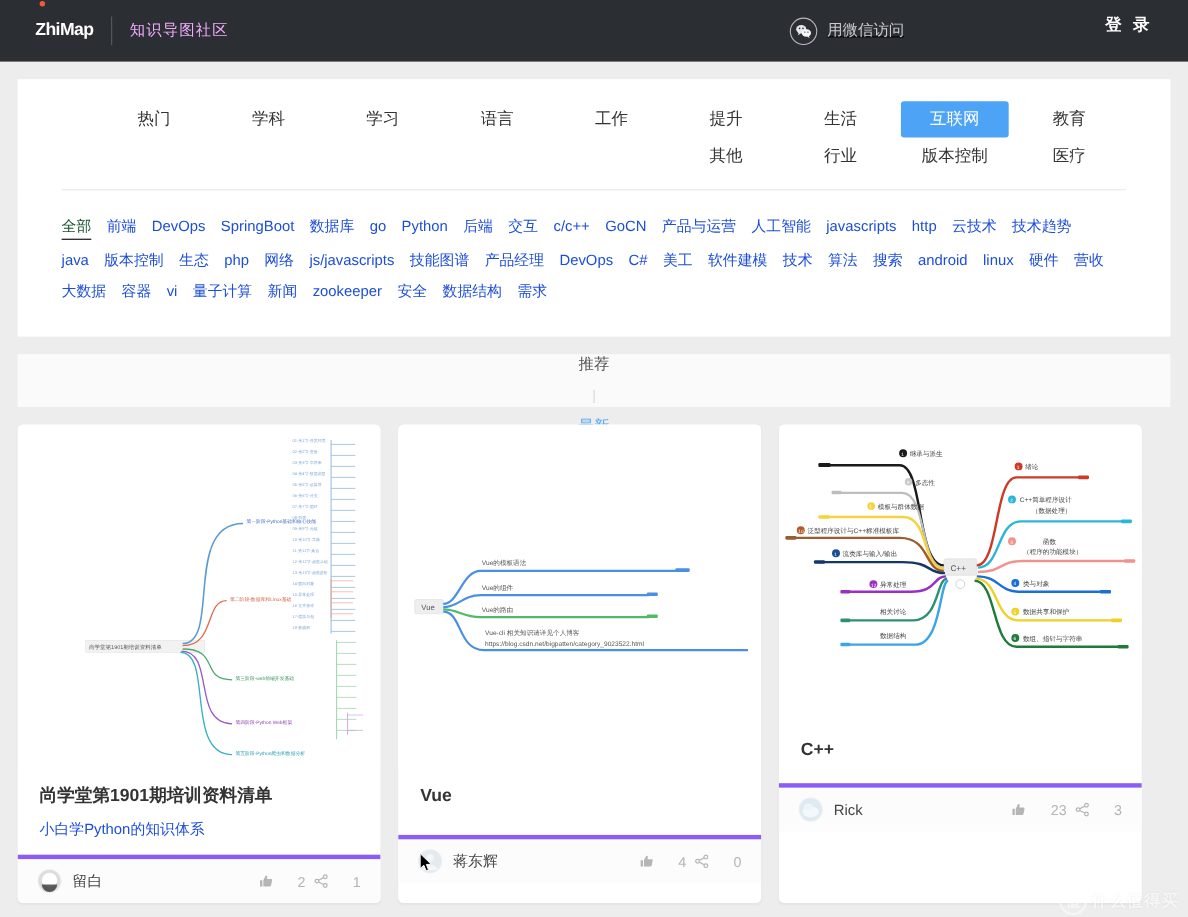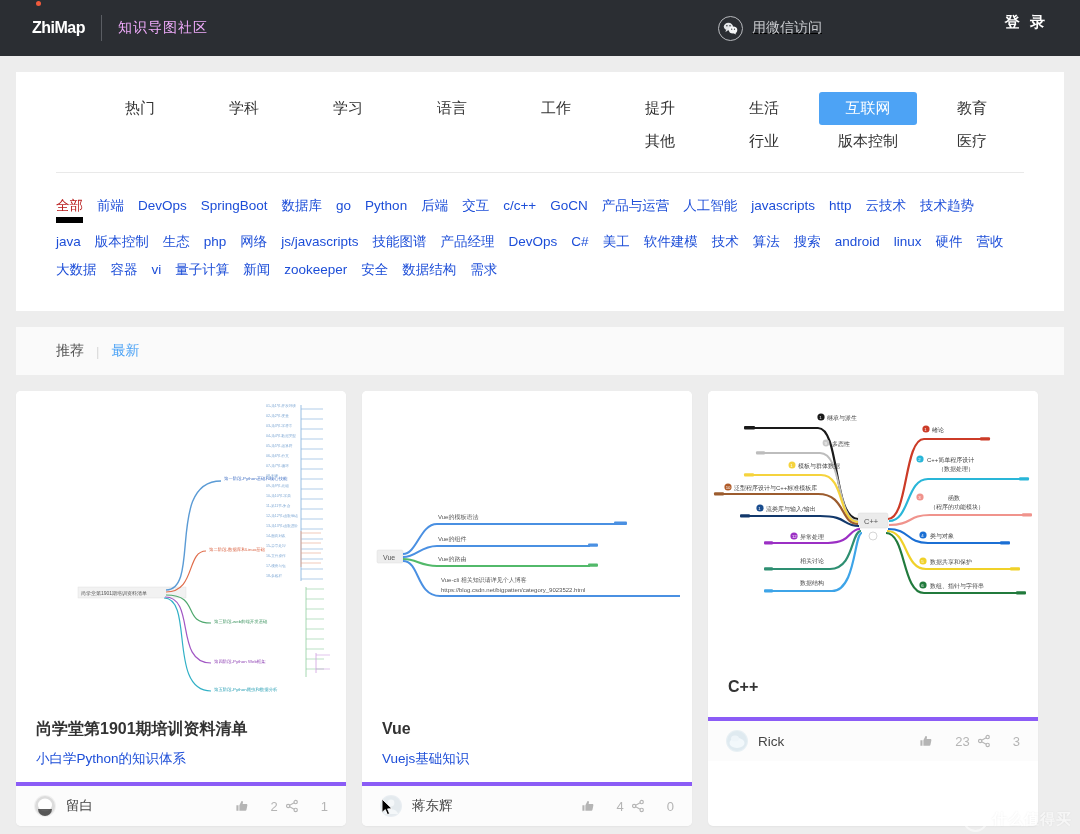--- a/index.html
+++ b/index.html
@@ -76,29 +76,29 @@
     margin: 0 16px; background: #fff;
     padding: 16px 40px 22px 40px;
   }
   .tag-row { display: flex; flex-wrap: wrap; }
   .tag-item {
     font-size: 13.5px; color: #1d4ed8;
     margin: 0 14px 10px 0; cursor: pointer;
     line-height: 18px; white-space: nowrap;
   }
   .tag-item.active {
-    color: #b91c1c; border-bottom: 6px solid #000000;
+    color: #14532d; border-bottom: 1px solid #000000;
     padding-bottom: 2px;
   }
 
   
   .sort-bar {
     margin: 16px 16px 0 16px; background: #fafafa;
     height: 48px; display: flex; align-items: center;
-    padding: 0 40px; gap: 12px;
+    padding: 0 40px; gap: 12px; flex-direction: column;
   }
   .sort-item { font-size: 14px; color: #555; cursor: pointer; }
   .sort-item.active { color: #4da3f5; }
   .sort-sep { color: #d8d8d8; font-size: 13px; }
 
   
   .cards {
     display: flex; gap: 16px;
     margin: 16px 16px 0 16px;
   }
@@ -408,21 +408,20 @@
         <rect x="226" y="172.6" width="10" height="3.2" rx="1" fill="#52b96a"></rect>
         <text x="76" y="170" font-size="6" fill="#555" font-family="sans-serif">Vue的路由</text>
 
         <path d="M41 170 C 58 170 54 205 78 205 L 318 205" stroke="#4a90e2" stroke-width="2" fill="none"></path>
         <text x="79" y="191" font-size="6" fill="#555" font-family="sans-serif">Vue-cli 相关知识请详见个人博客</text>
         <text x="79" y="201" font-size="6" fill="#555" font-family="sans-serif">https://blog.csdn.net/bigpatten/category_9023522.html</text>
       </svg>
     </div>
     <div class="card-body">
       <div class="card-title">Vue</div>
-      <div class="card-sub">Vuejs基础知识</div>
     </div>
     <div class="card-foot">
       <span class="avatar" style="background:#e9eef2;position:relative;">
         <svg width="22" height="22" viewBox="0 0 22 22">
           <circle cx="11" cy="11" r="10" fill="#e4eaee"></circle>
           <circle cx="11" cy="8" r="3.4" fill="#f4f7f9"></circle>
           <path d="M3.8 19 a7.5 6.5 0 0 1 14.4 0 z" fill="#f4f7f9"></path>
         </svg>
         <span class="cursor" style="left:2px;top:4px;">
           <svg width="12" height="17" viewBox="0 0 12 17">

